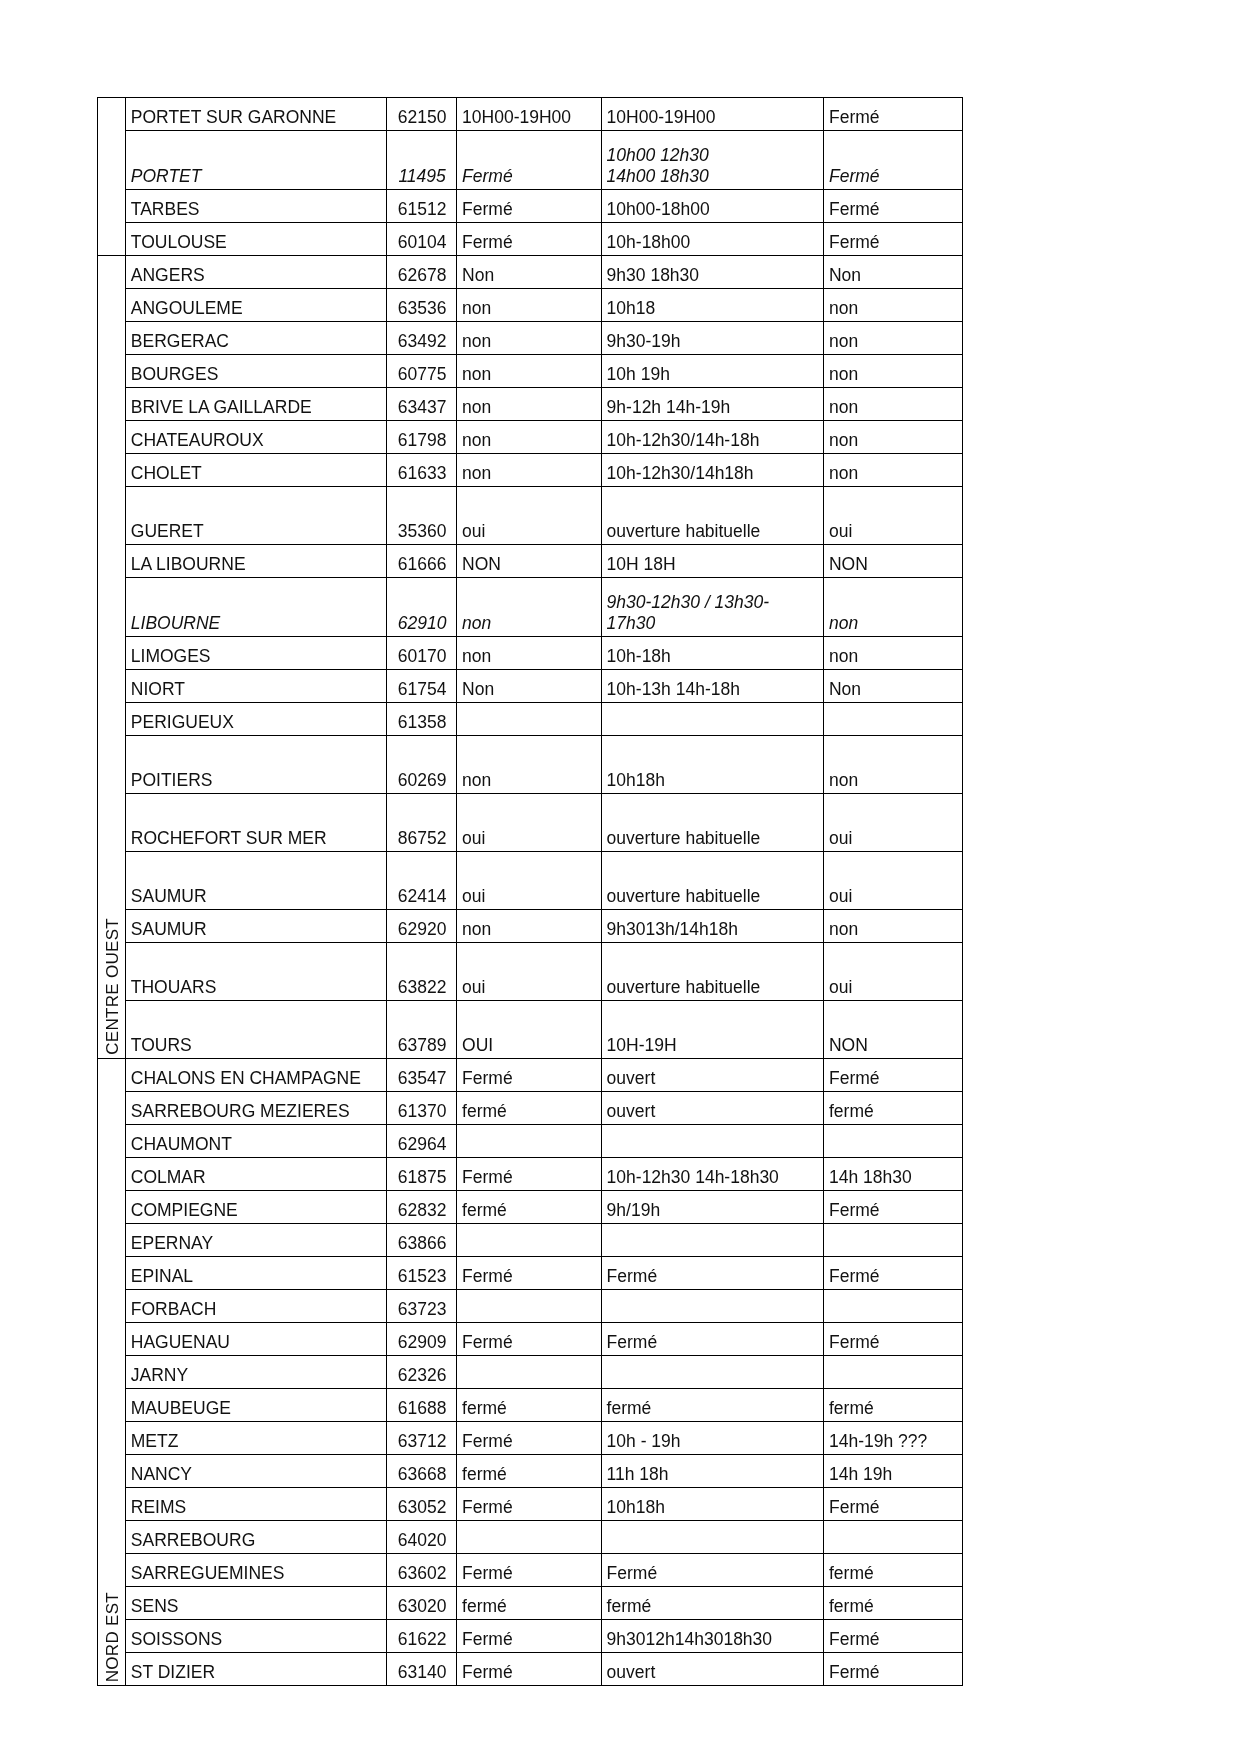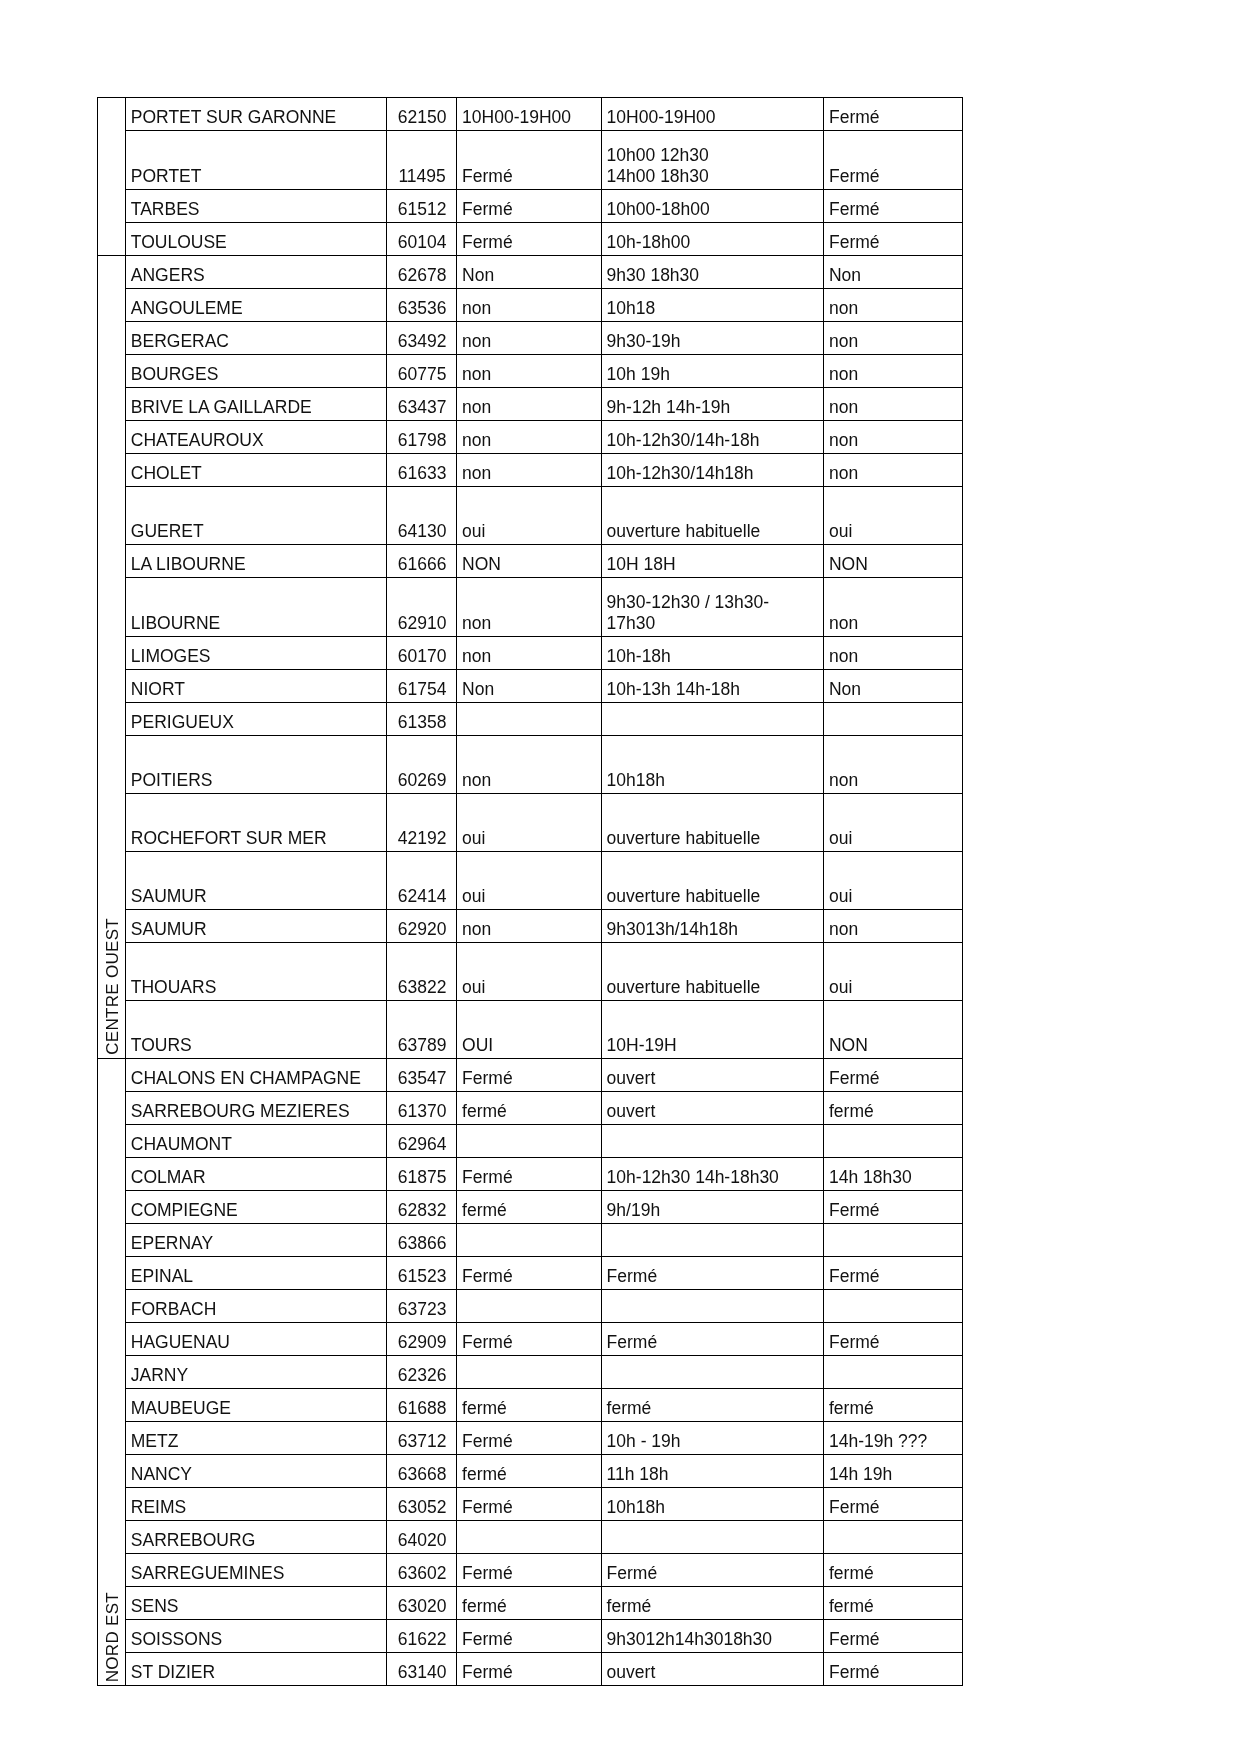--- a/index.html
+++ b/index.html
@@ -87,21 +87,21 @@
     text-align: center;
     padding-right: 4px;
     white-space: nowrap;
   }
   td.city { white-space: nowrap; }
   td.val  { white-space: pre-line; }
 
   
   tr.tall td { height: 52px; }
   tr.normal td { height: 27px; }
-  tr.two-line td { height: 53px; }
+  tr.two-line td { height: 53px; font-style: italic; }
 </style>
 </head>
 <body>
 
 <div class="page">
   <div class="table-wrap">
     <table class="sheet">
       <colgroup>
         <col class="c-region">
         <col class="c-city">
@@ -188,21 +188,21 @@
           </tr>
           <tr class="normal">
             <td class="city">CHOLET</td>
             <td class="code">61633</td>
             <td class="val">non</td>
             <td class="val">10h-12h30/14h18h</td>
             <td class="val">non</td>
           </tr>
           <tr class="tall">
             <td class="city">GUERET</td>
-            <td class="code">64130</td>
+            <td class="code">35360</td>
             <td class="val">oui</td>
             <td class="val">ouverture habituelle</td>
             <td class="val">oui</td>
           </tr>
           <tr class="normal">
             <td class="city">LA LIBOURNE</td>
             <td class="code">61666</td>
             <td class="val">NON</td>
             <td class="val">10H 18H</td>
             <td class="val">NON</td>
@@ -238,21 +238,21 @@
           </tr>
           <tr class="tall">
             <td class="city">POITIERS</td>
             <td class="code">60269</td>
             <td class="val">non</td>
             <td class="val">10h18h</td>
             <td class="val">non</td>
           </tr>
           <tr class="tall">
             <td class="city">ROCHEFORT SUR MER</td>
-            <td class="code">42192</td>
+            <td class="code">86752</td>
             <td class="val">oui</td>
             <td class="val">ouverture habituelle</td>
             <td class="val">oui</td>
           </tr>
           <tr class="tall">
             <td class="city">SAUMUR</td>
             <td class="code">62414</td>
             <td class="val">oui</td>
             <td class="val">ouverture habituelle</td>
             <td class="val">oui</td>

